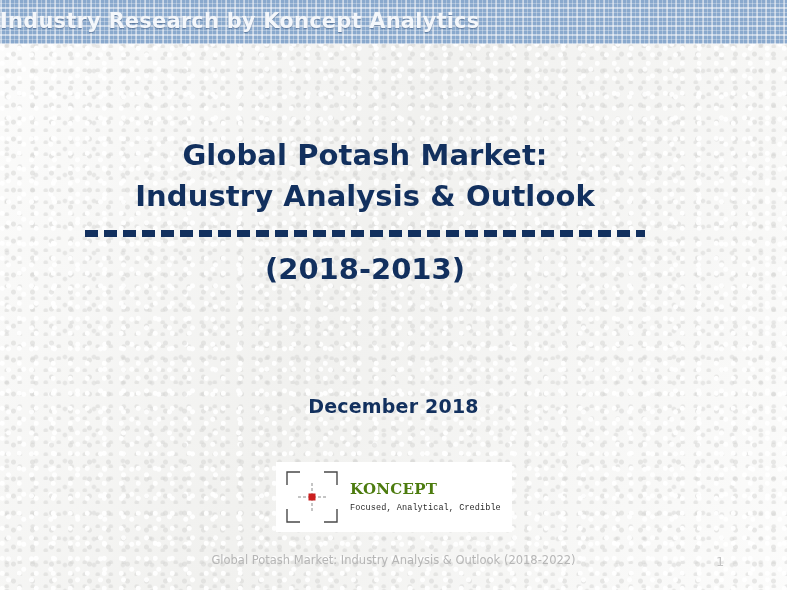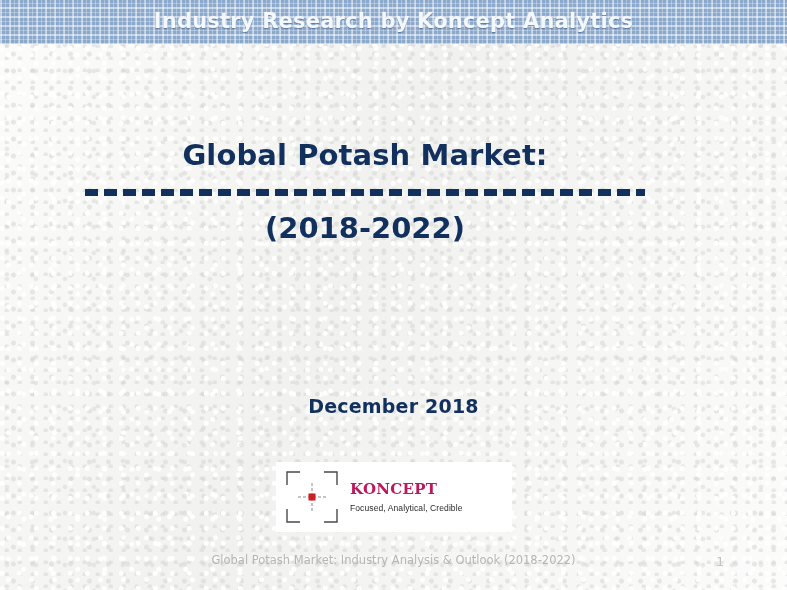--- a/index.html
+++ b/index.html
@@ -53,21 +53,21 @@
         rgba(255,255,255,0.00) 2px, rgba(255,255,255,0.00) 5px,
         rgba(255,255,255,0.28) 5px, rgba(255,255,255,0.28) 6px,
         rgba(255,255,255,0.00) 6px, rgba(255,255,255,0.00) 9px),
       repeating-linear-gradient(90deg,
         rgba(60,96,150,0.38) 0px, rgba(60,96,150,0.38) 1px,
         rgba(0,0,0,0) 1px, rgba(0,0,0,0) 9px),
       linear-gradient(0deg, #8aa9cd, #8aa9cd);
     background-size: 9px 9px, 9px 9px, 9px 9px, 100% 100%;
     display: flex;
     align-items: center;
-    justify-content: center;
+    justify-content: flex-start;
   }
 
   #header-title {
     color: #f4f7fb;
     font-family: "DejaVu Sans", sans-serif;
     font-weight: bold;
     font-size: 21px;
     letter-spacing: 0.2px;
     text-shadow: 0 1px 1px rgba(40,70,112,0.55), 0 0 2px rgba(255,255,255,0.35);
     white-space: nowrap;
@@ -149,28 +149,28 @@
   #logo-text {
     margin-left: 10px;
     display: flex;
     flex-direction: column;
     justify-content: center;
   }
 
   .logo-word {
     font-family: "DejaVu Serif", serif;
     font-weight: bold;
-    color: #be185d;
+    color: #4d7c0f;
     font-size: 15px;
     line-height: 17px;
     letter-spacing: 0.3px;
   }
 
   #logo-tagline {
-    font-family: Liberation Sans, sans-serif;
+    font-family: Liberation Mono, monospace;
     color: #2a2a2a;
     font-size: 8.5px;
     line-height: 12px;
     margin-top: 4px;
     letter-spacing: 0.1px;
   }
 
   
   #footer-note {
     position: absolute;
@@ -198,22 +198,23 @@
 <body>
 
 <div id="slide">
 
   <div id="header-banner">
     <div id="header-title">Industry Research by Koncept Analytics</div>
   </div>
 
   <div id="title-block">
     <div class="main-title-line">Global Potash Market:</div>
+    <div class="main-title-line">Industry Analysis &amp; Outlook</div>
     <div id="title-rule"></div>
-    <div id="title-period">(2018-2022)</div>
+    <div id="title-period">(2018-2013)</div>
   </div>
 
   <div id="report-date">December 2018</div>
 
   <div id="logo-box">
     <div id="logo-mark">
       <svg width="56" height="56" viewBox="0 0 56 56" aria-hidden="true">
 
         <path d="M3 16 L3 3 L16 3" fill="none" stroke="#4a4a4a" stroke-width="1.4"></path>
         <path d="M40 3 L53 3 L53 16" fill="none" stroke="#4a4a4a" stroke-width="1.4"></path>

